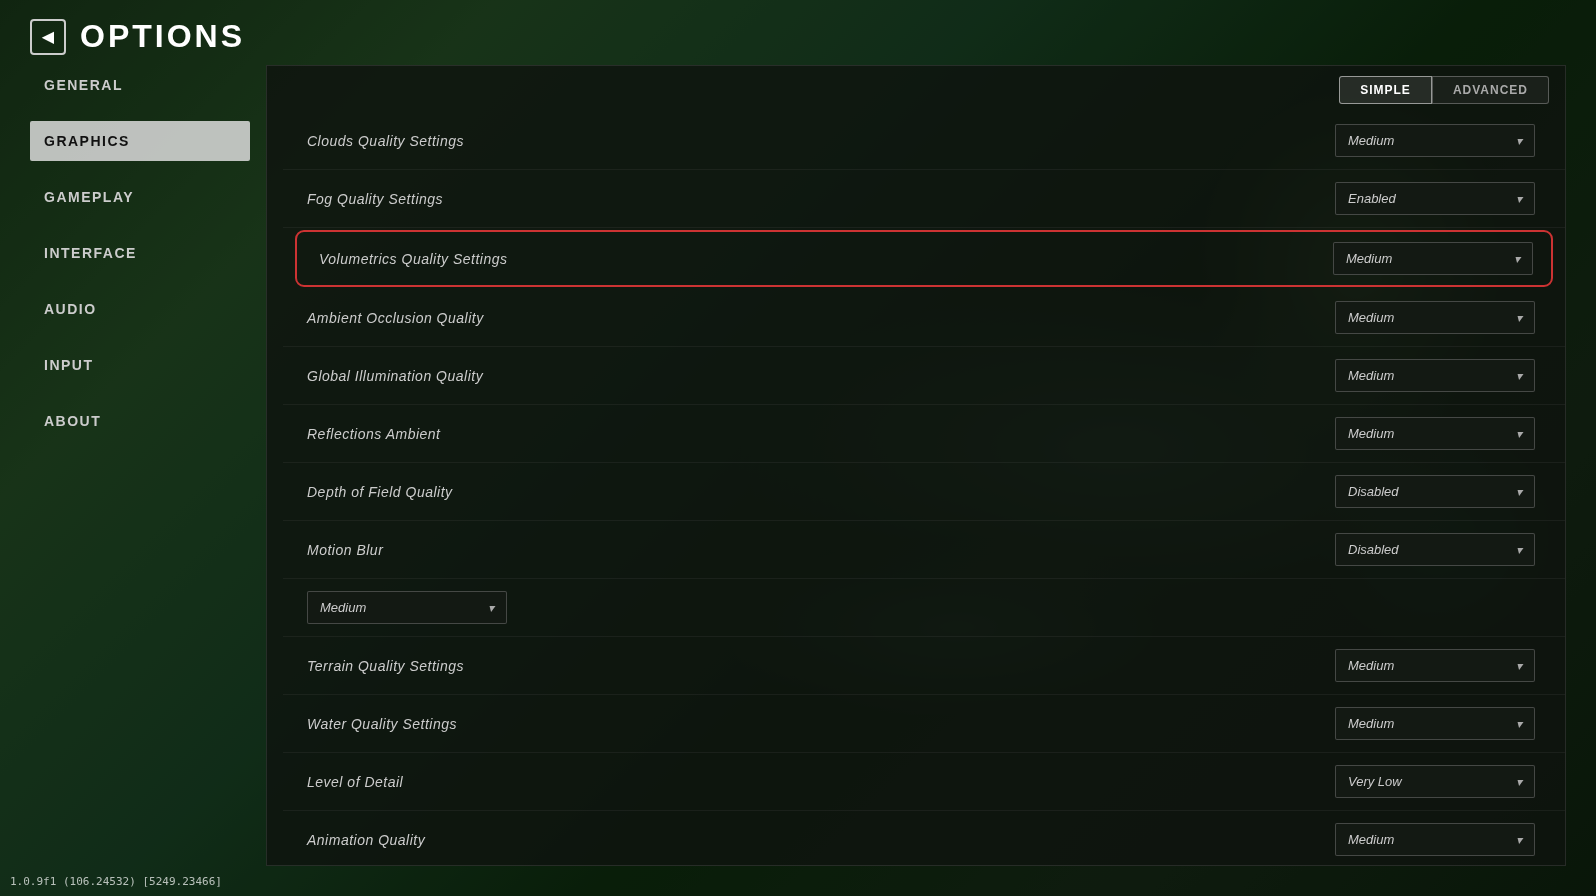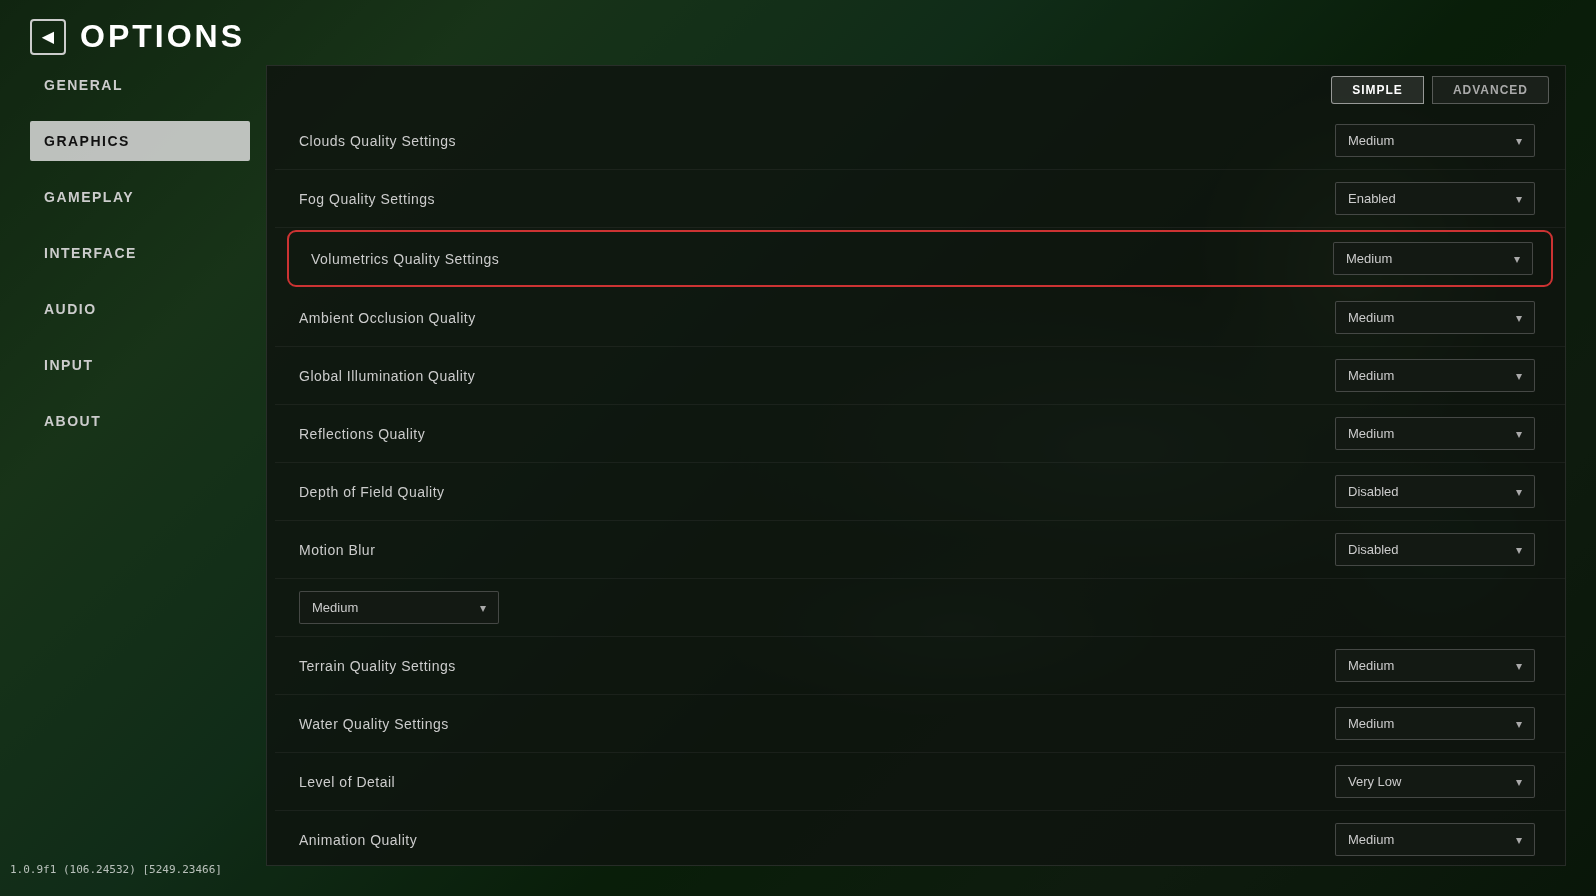--- a/index.html
+++ b/index.html
@@ -120,21 +120,21 @@
       display: flex;
       flex-direction: column;
       overflow: hidden;
       position: relative;
     }
 
     .tab-bar {
       display: flex;
       justify-content: flex-end;
       padding: 10px 16px 0 16px;
-      gap: 8px;
+      gap: 0;
       flex-shrink: 0;
     }
 
     .tab-btn {
       padding: 6px 20px;
       font-size: 12px;
       font-weight: 600;
       letter-spacing: 1px;
       text-transform: uppercase;
       cursor: pointer;
@@ -152,21 +152,22 @@
     .tab-btn:first-child {
       border-radius: 3px 0 0 3px;
     }
     .tab-btn:last-child {
       border-radius: 0 3px 3px 0;
     }
 
     .settings-list {
       flex: 1;
       overflow-y: auto;
-      padding: 8px 0 20px 8px;
+      padding: 8px 0 20px 16px;
+      font-style: italic;
     }
 
     .settings-list::-webkit-scrollbar {
       width: 6px;
     }
     .settings-list::-webkit-scrollbar-track {
       background: rgba(0,0,0,0.3);
     }
     .settings-list::-webkit-scrollbar-thumb {
       background: rgba(150,150,150,0.4);
@@ -213,21 +214,21 @@
     }
 
     .setting-dropdown .chevron {
       color: #aaa;
       font-size: 12px;
     }
 
     
     .status-bar {
       position: absolute;
-      bottom: 16px;
+      bottom: 4px;
       left: 0;
       right: 0;
       padding: 4px 10px;
       color: rgba(255,255,255,0.7);
       font-size: 11px;
       font-family: monospace;
       z-index: 3;
     }
   </style>
 </head>
@@ -294,21 +295,21 @@
             </div>
           </div>
           <div class="setting-row">
             <span class="setting-label">Global Illumination Quality</span>
             <div class="setting-dropdown">
               <span>Medium</span>
               <span class="chevron">▾</span>
             </div>
           </div>
           <div class="setting-row">
-            <span class="setting-label">Reflections Quality</span>
+            <span class="setting-label">Reflections Ambient</span>
             <div class="setting-dropdown">
               <span>Medium</span>
               <span class="chevron">▾</span>
             </div>
           </div>
           <div class="setting-row">
             <span class="setting-label">Depth of Field Quality</span>
             <div class="setting-dropdown">
               <span>Disabled</span>
               <span class="chevron">▾</span>

